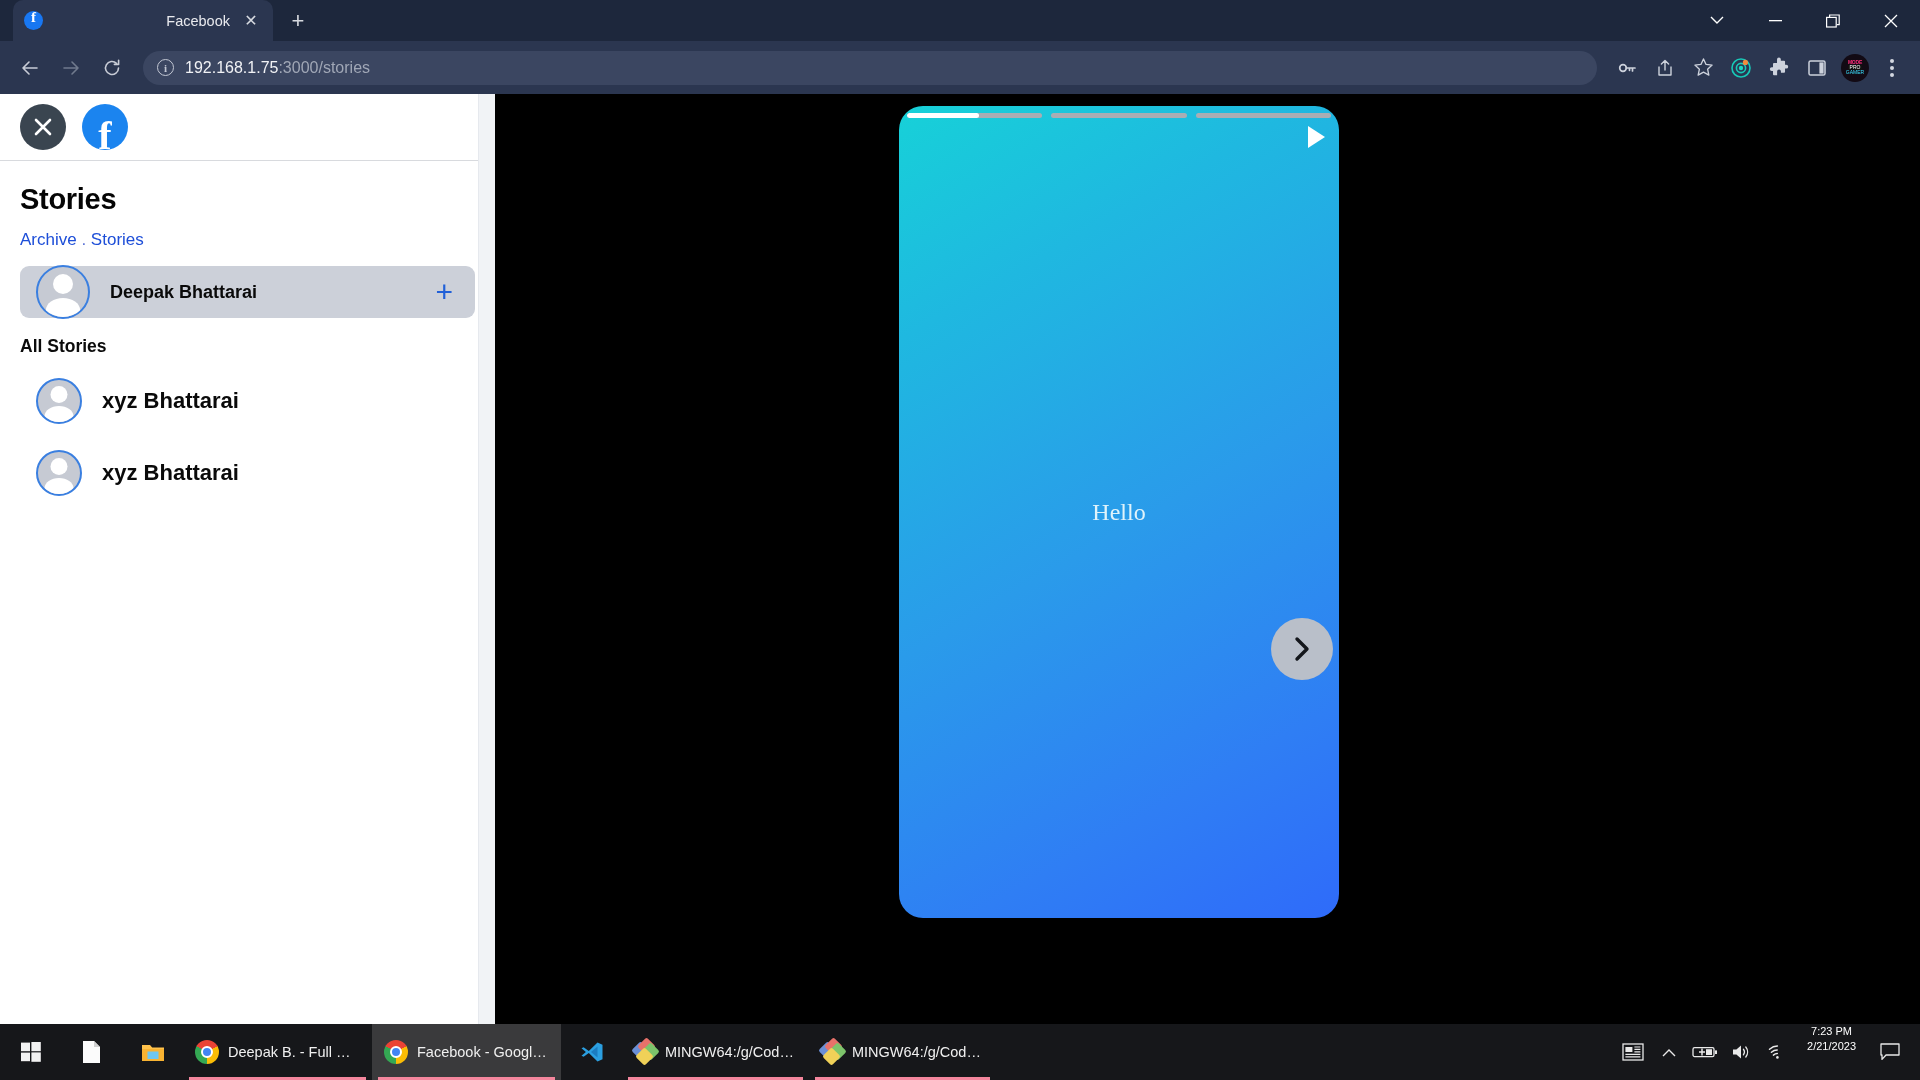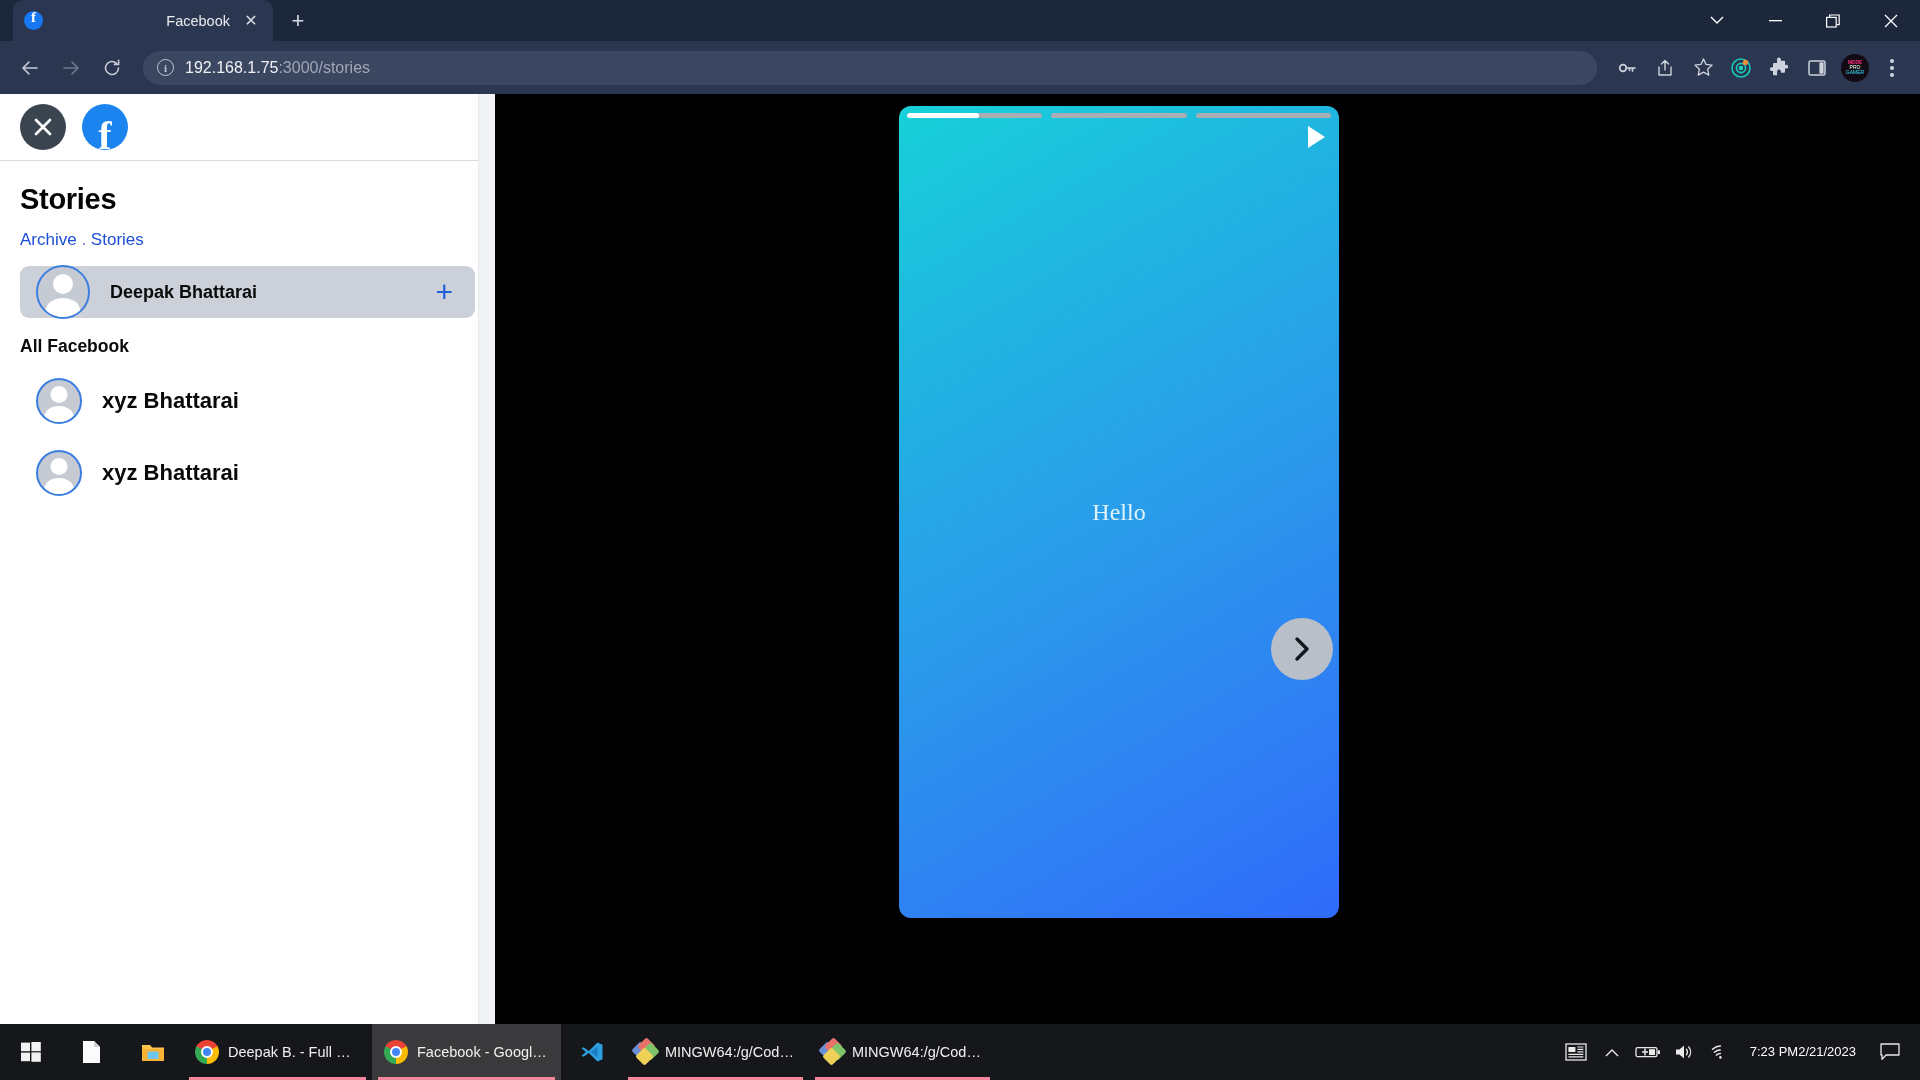--- a/index.html
+++ b/index.html
@@ -167,21 +167,21 @@
     margin-top:16px; height:56px; display:flex; align-items:center;
     gap:20px; padding-left:16px;
   }
   .story-row .story-name { font-size:22px; font-weight:700; }
 
   
   .viewer { flex:1; background:#000; position:relative; }
   .story-card {
     position:absolute; left:404px; top:12px;
     width:440px; height:812px;
-    border-radius:12px; overflow:hidden;
+    border-radius:24px; overflow:hidden;
     background:linear-gradient(150deg,#17d1d8 0%,#1fb8e0 22%,#2a9bea 52%,#2f7ef4 80%,#2f6bfa 100%);
   }
   .progress-row {
     position:absolute; top:7px; left:8px; right:8px;
     display:flex; gap:9px;
   }
   .progress-seg {
     flex:1; height:5px; border-radius:3px; background:#a9adb4; overflow:hidden;
   }
   .progress-fill { height:100%; background:#ffffff; border-radius:3px; }
@@ -217,22 +217,22 @@
   .tb-underline {
     position:absolute; left:6px; right:6px; bottom:0; height:3px; background:#f4869d;
   }
   .tb-spacer { flex:1; }
   .tb-right { display:flex; align-items:center; gap:0; padding-right:8px; }
   .tray-icon {
     width:36px; height:56px; display:flex; align-items:center;
     justify-content:center; color:#e9e9e9;
   }
   .tb-clock {
-    display:flex; flex-direction:row; align-items:center; justify-content:center;
-    color:#ffffff; font-size:13px; line-height:1.35; padding:0 12px; height:56px;
+    display:flex; flex-direction:column; align-items:center; justify-content:flex-start;
+    color:#ffffff; font-size:11px; line-height:1.35; padding:0 12px; height:56px;
   }
   .tb-notify { width:44px; height:56px; display:flex; align-items:center; justify-content:center; color:#e9e9e9; }
 
   
   .chrome-icon{ width:24px; height:24px; border-radius:50%; flex:none;
     background:conic-gradient(from -60deg,#ea4335 0deg 120deg,#fbbc05 120deg 240deg,#34a853 240deg 360deg);
     position:relative;}
   .chrome-icon::after{content:"";position:absolute;inset:6px;border-radius:50%;
     background:#4285f4;border:2px solid #fff;box-sizing:border-box;}
   .gitbash-icon{ width:22px; height:22px; position:relative; flex:none; }
@@ -374,21 +374,21 @@
       <div class="sb-title">Stories</div>
       <div class="sb-links"><a href="#">Archive</a><span> . </span><a href="#">Stories</a></div>
 
 
       <div class="your-story-card">
         <div class="avatar lg"></div>
         <div class="story-name">Deepak Bhattarai</div>
         <div class="plus-btn">+</div>
       </div>
 
-      <div class="all-stories-label">All Facebook</div>
+      <div class="all-stories-label">All Stories</div>
 
       <div class="story-row">
         <div class="avatar sm"></div>
         <div class="story-name">xyz Bhattarai</div>
       </div>
       <div class="story-row">
         <div class="avatar sm"></div>
         <div class="story-name">xyz Bhattarai</div>
       </div>
     </div>

